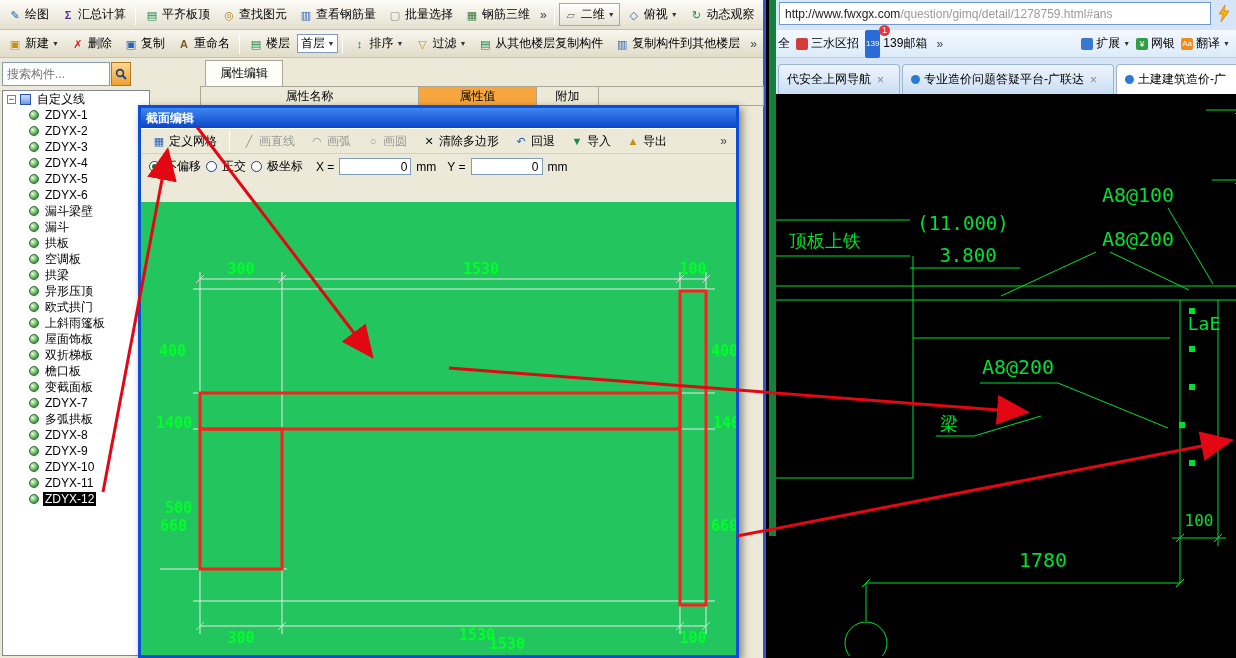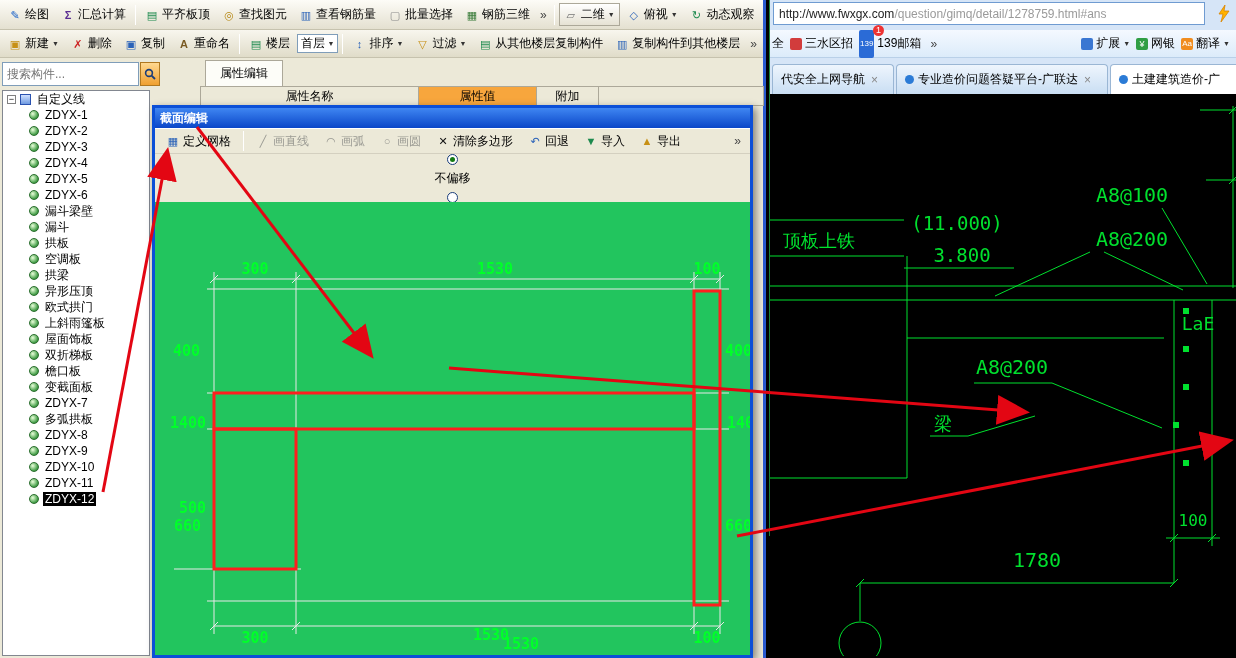--- a/index.html
+++ b/index.html
@@ -11,21 +11,21 @@
   .menubar{position:absolute;left:0;top:0;width:100%;height:30px;background:linear-gradient(#fdfcf7,#e4e0d0);border-bottom:1px solid #c6c2ae;display:flex;align-items:center;gap:2px;padding:0 3px;font-size:12px;white-space:nowrap;}
   .toolbar2{position:absolute;left:0;top:30px;width:100%;height:28px;background:linear-gradient(#f8f6ee,#e0dcc9);border-bottom:1px solid #c6c2ae;display:flex;align-items:center;gap:2px;padding:0 3px;font-size:12px;white-space:nowrap;}
   .mitem{display:flex;align-items:center;gap:3px;padding:2px 4px;border:1px solid transparent;}
   .ico{width:14px;height:14px;font-size:11px;line-height:14px;text-align:center;flex:none;}
   .vsep{width:1px;height:20px;background:#c0bca8;border-right:1px solid #fff;margin:0 2px;flex:none;}
   .caret{font-size:7px;color:#333;}
   .viewbtn{border:1px solid #aca899;background:linear-gradient(#fff,#e6e2d4);}
   .combo{background:#fff;border:1px solid #7f9db9;width:64px;height:19px;font-size:12px;display:flex;justify-content:space-between;align-items:center;padding:0 3px;}
   .overflowchev{font-size:12px;color:#444;padding:0 3px;}
 
-  .searchrow{position:absolute;left:2px;top:62px;width:158px;height:24px;display:flex;gap:1px;border-radius:6px;}
+  .searchrow{position:absolute;left:2px;top:62px;width:129px;height:24px;display:flex;gap:1px;border-radius:6px;}
   .searchinput{flex:1;border:1px solid #7f9db9;font-size:12px;padding:2px 4px;min-width:0;}
   .searchbtn{width:20px;border:1px solid #b07820;background:linear-gradient(#ffd890,#f0a030);display:flex;align-items:center;justify-content:center;}
 
   .tree{position:absolute;left:2px;top:90px;width:148px;height:566px;background:#fff;border:1px solid #828790;overflow:hidden;font-size:12px;}
   .trow{height:16px;display:flex;align-items:center;gap:4px;padding-left:26px;white-space:nowrap;}
   .trow.root{padding-left:4px;}
   .exp{width:9px;height:9px;border:1px solid #808080;background:#fff;font-size:9px;line-height:7px;text-align:center;color:#000;flex:none;}
   .rootico{width:11px;height:11px;border:1px solid #2a52b0;background:linear-gradient(#cfe0ff,#6f9ae0);flex:none;}
   .gear{width:10px;height:10px;border-radius:50%;background:radial-gradient(circle at 35% 35%,#eaffda,#4aa24e 65%,#1e6b22);border:1px solid #2c6f2f;flex:none;}
   .tlabel{padding:0 2px;}
@@ -33,35 +33,35 @@
 
   .props-tab{position:absolute;left:205px;top:60px;width:78px;height:26px;background:#fdfdf8;border:1px solid #aca899;border-bottom:none;text-align:center;font-size:12px;line-height:24px;}
   .props-bar{position:absolute;left:200px;top:86px;width:564px;height:20px;background:#ece9d8;border:1px solid #aca899;display:flex;font-size:12px;}
   .ph-cell{border-right:1px solid #aca899;display:flex;align-items:center;justify-content:center;}
   .ph-name{width:218px;text-align:center;}
   .ph-value{width:118px;background:#f7a63d;}
   .ph-extra{width:62px;}
   .ph-rest{flex:1;}
 
   
-  .dialog{position:absolute;left:152px;top:105px;width:601px;height:553px;background:#ece9d8;border:3px solid #0b4fd7;box-shadow:3px 3px 8px rgba(0,0,0,.45);}
+  .dialog{position:absolute;left:138px;top:105px;width:601px;height:553px;background:#ece9d8;border:3px solid #0b4fd7;box-shadow:3px 3px 8px rgba(0,0,0,.45);}
   .dlg-title{height:20px;background:linear-gradient(#3f86f2,#0a46c8);color:#fff;font-weight:bold;font-size:12px;display:flex;align-items:center;padding:0 5px;}
   .dlg-tabs{height:23px;display:flex;align-items:flex-end;padding-left:5px;gap:2px;background:#ece9d8;}
   .dtab{border:1px solid #919b9c;border-bottom:none;background:#dcd8c8;padding:2px 9px;font-size:12px;border-radius:3px 3px 0 0;}
   .dtab.active{background:#fdfdf8;position:relative;top:1px;}
   .dlg-toolbar{height:26px;display:flex;align-items:center;gap:5px;padding:0 6px;font-size:12px;border-top:1px solid #fff;border-bottom:1px solid #d4d0c0;white-space:nowrap;}
   .dis{color:#9a9a93;}
-  .dlg-coords{height:25px;display:flex;align-items:center;gap:5px;padding:0 8px;font-size:12px;white-space:nowrap;flex-direction:column;}
+  .dlg-coords{height:25px;display:flex;align-items:center;gap:5px;padding:0 8px;font-size:12px;white-space:nowrap;}
   .radio{width:11px;height:11px;border:1px solid #1a3d7a;border-radius:50%;background:#fff;position:relative;flex:none;}
   .radio.on::after{content:"";position:absolute;left:2px;top:2px;width:5px;height:5px;background:#137a13;border-radius:50%;}
   .coordinput{width:72px;height:17px;border:1px solid #7f9db9;background:#fff;font-size:12px;text-align:right;padding:0 3px;}
   .dlg-canvas{position:absolute;left:0;top:94px;right:0;bottom:0;background:#22c55e;overflow:hidden;padding-left:14px;}
 
   
-  .browser{position:absolute;left:769px;top:0;width:467px;height:536px;background:#d6e5f7;border-left:1px solid #15803d;}
+  .browser{position:absolute;left:769px;top:0;width:467px;height:536px;background:#d6e5f7;border-left:7px solid #15803d;}
   .urlbar{position:absolute;left:3px;top:2px;width:432px;height:23px;background:#fff;border:1px solid #6f9bd1;font-size:12px;display:flex;align-items:center;padding:0 5px;overflow:hidden;white-space:nowrap;}
   .url-host{color:#222;}
   .url-path{color:#9a9a9a;}
   .boltwrap{position:absolute;right:6px;top:5px;}
   .bookmarks{position:absolute;left:0;top:30px;width:100%;height:28px;display:flex;align-items:center;font-size:12px;gap:6px;padding:0 2px;background:linear-gradient(#f4f9ff,#dcebfa);border-bottom:1px solid #b9d0e8;white-space:nowrap;}
   .bmitem{display:flex;align-items:center;gap:3px;position:relative;}
   .sqico{width:12px;height:12px;flex:none;border-radius:2px;}
   .mailico{background:#2b6bd6;color:#fff;font-size:8px;line-height:12px;padding:8px 1px;border-radius:2px;flex:none;}
   .badge{position:absolute;top:-5px;left:14px;background:#e33;color:#fff;font-size:9px;border-radius:6px;padding:0 3px;line-height:11px;}
   .btabs{position:absolute;left:0;top:58px;width:100%;height:36px;display:flex;align-items:flex-end;padding-left:2px;gap:2px;overflow:hidden;}

